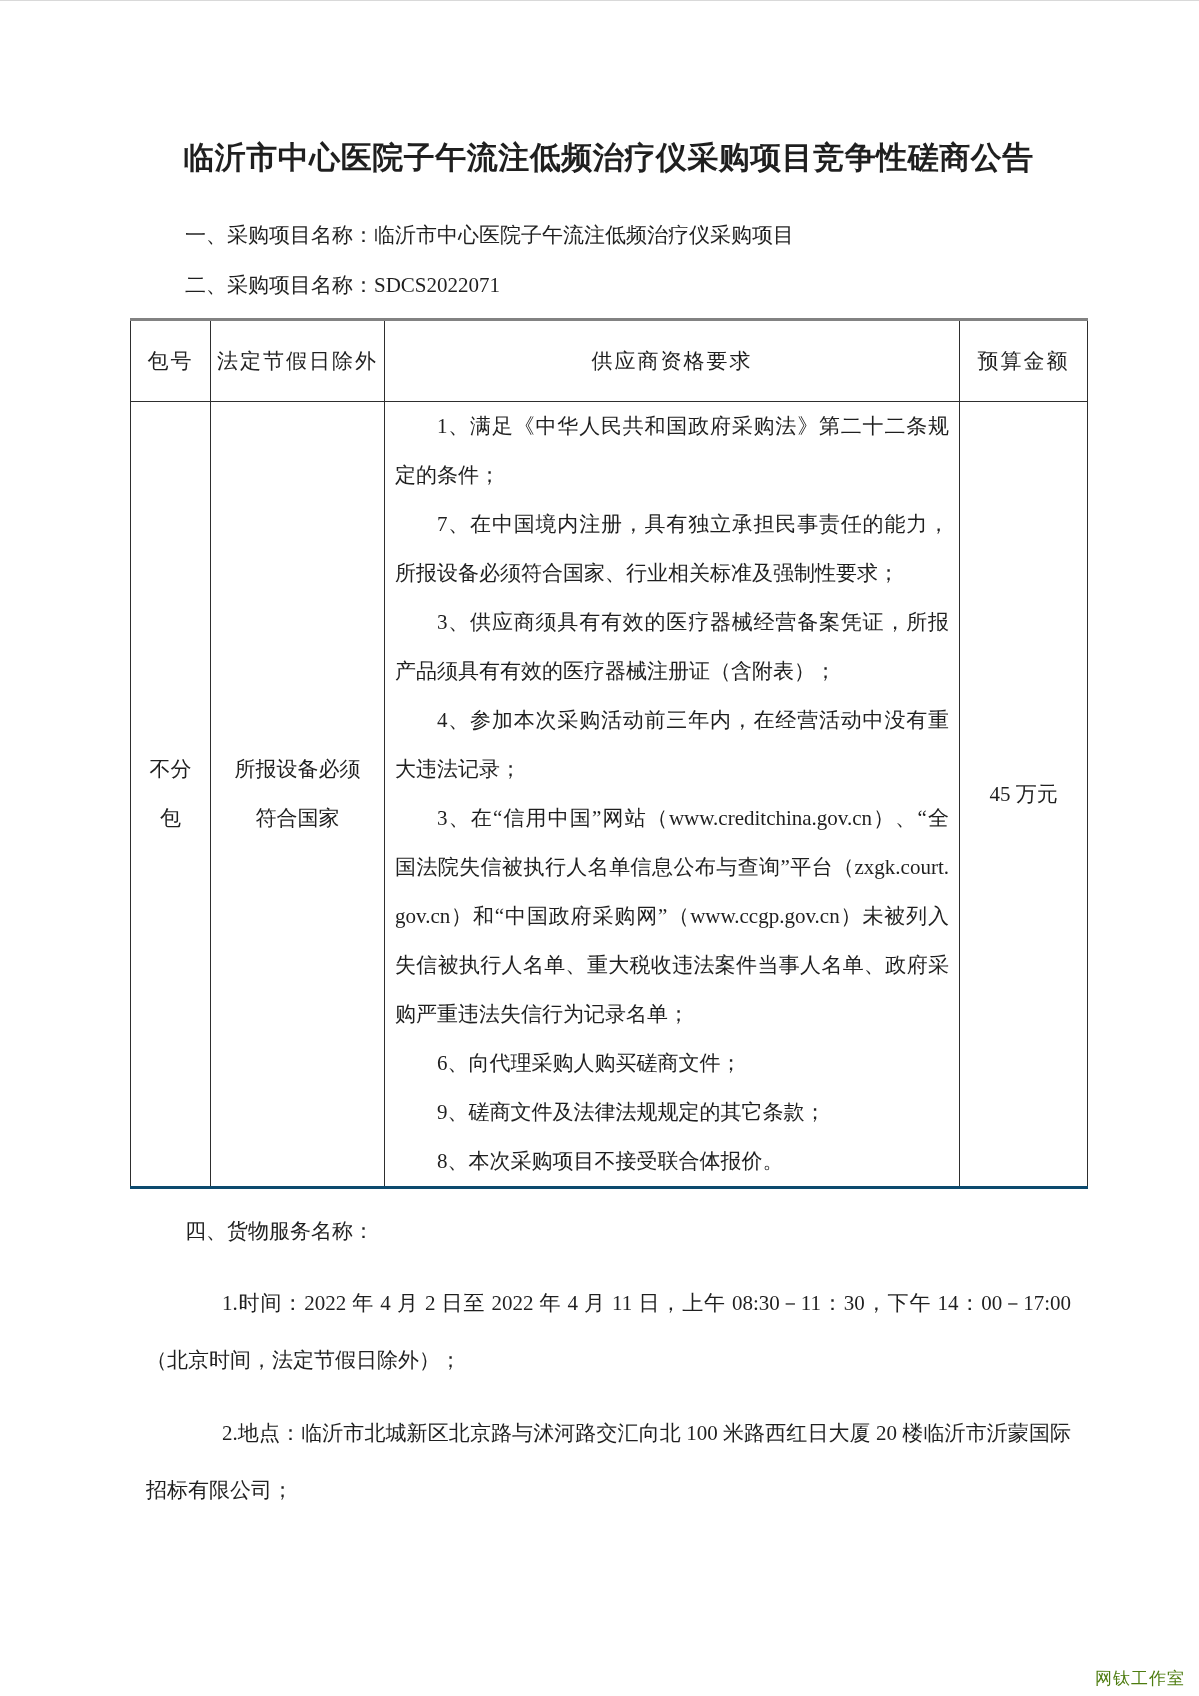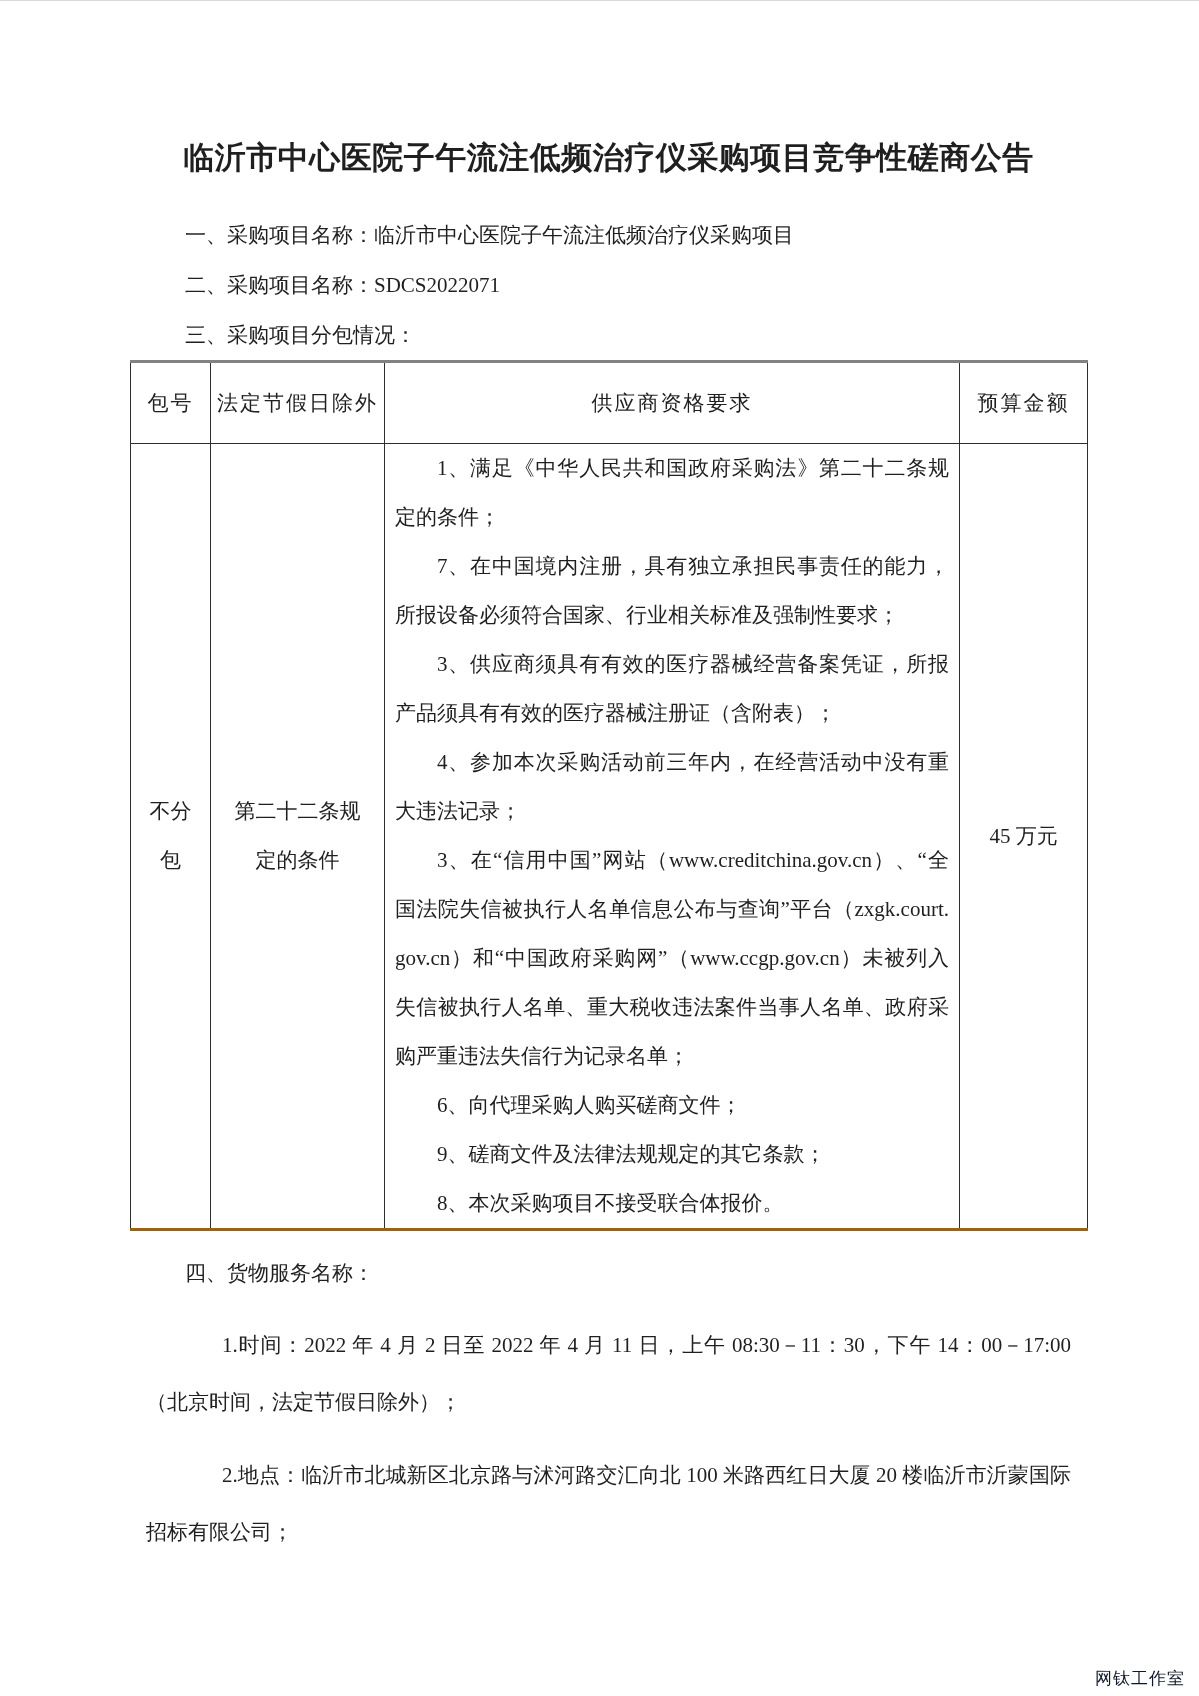--- a/index.html
+++ b/index.html
@@ -20,23 +20,23 @@
   }
 
   .intro-block { margin-top: 32px; }
   .intro {
     margin: 0; font-size: 21px; line-height: 50px;
     text-indent: 55px; text-align: left;
   }
 
   table.pkg {
     border-collapse: collapse; table-layout: fixed;
-    width: 957px; margin-top: 0;
+    width: 957px; margin-top: 8px;
     border-top: 3px solid #828282;
-    border-bottom: 3px solid #a16207;
+    border-bottom: 3px solid #0c4a6e;
   }
   table.pkg th, table.pkg td { border: 1px solid #2e2e2e; }
   table.pkg th {
     height: 78px; font-weight: normal; font-size: 21px;
     text-align: center; vertical-align: middle; letter-spacing: 2px;
   }
   td.c-center { text-align: center; vertical-align: middle; font-size: 21px; }
   .pkg-no-wrap { width: 46px; margin: 0 auto; line-height: 49px; text-align: center; }
   .goods-wrap { width: 132px; margin: 0 auto; line-height: 49px; text-align: center; }
   td.c-req { vertical-align: middle; padding: 0 10px; }
@@ -65,21 +65,20 @@
 
 <div class="top-edge"></div>
 
 <div class="page">
 
   <h1 class="title">临沂市中心医院子午流注低频治疗仪采购项目竞争性磋商公告</h1>
 
   <div class="intro-block">
     <p class="intro">一、采购项目名称：临沂市中心医院子午流注低频治疗仪采购项目</p>
     <p class="intro">二、采购项目名称：SDCS2022071</p>
-    <p class="intro">三、采购项目分包情况：</p>
   </div>
 
   <table class="pkg">
     <colgroup>
       <col style="width:80px">
       <col style="width:174px">
       <col style="width:575px">
       <col style="width:128px">
     </colgroup>
     <thead>
@@ -89,21 +88,21 @@
         <th>供应商资格要求</th>
         <th>预算金额</th>
       </tr>
     </thead>
     <tbody>
       <tr>
         <td class="c-center">
           <div class="pkg-no-wrap">不分包</div>
         </td>
         <td class="c-center">
-          <div class="goods-wrap">第二十二条规定的条件</div>
+          <div class="goods-wrap">所报设备必须符合国家</div>
         </td>
         <td class="c-req">
           <p>1、满足《中华人民共和国政府采购法》第二十二条规定的条件；</p>
           <p>7、在中国境内注册，具有独立承担民事责任的能力，所报设备必须符合国家、行业相关标准及强制性要求；</p>
           <p>3、供应商须具有有效的医疗器械经营备案凭证，所报产品须具有有效的医疗器械注册证（含附表）；</p>
           <p>4、参加本次采购活动前三年内，在经营活动中没有重大违法记录；</p>
           <p>3、在“信用中国”网站（www.creditchina.gov.cn）、“全国法院失信被执行人名单信息公布与查询”平台（zxgk.court.gov.cn）和“中国政府采购网”（www.ccgp.gov.cn）未被列入失信被执行人名单、重大税收违法案件当事人名单、政府采购严重违法失信行为记录名单；</p>
           <p>6、向代理采购人购买磋商文件；</p>
           <p>9、磋商文件及法律法规规定的其它条款；</p>
           <p>8、本次采购项目不接受联合体报价。</p>
@@ -112,13 +111,13 @@
       </tr>
     </tbody>
   </table>
 
   <p class="sec4-head">四、货物服务名称：</p>
   <p class="sec4-para">1.时间：2022 年 4 月 2 日至 2022 年 4 月 11 日，上午 08:30－11：30，下午 14：00－17:00（北京时间，法定节假日除外）；</p>
   <p class="sec4-para">2.地点：临沂市北城新区北京路与沭河路交汇向北 100 米路西红日大厦 20 楼临沂市沂蒙国际招标有限公司；</p>
 
 </div>
 
-<div class="watermark" style="color: #0f172a;">网钛工作室</div>
+<div class="watermark" style="color: #4d7c0f;">网钛工作室</div>
 
 </body></html>

